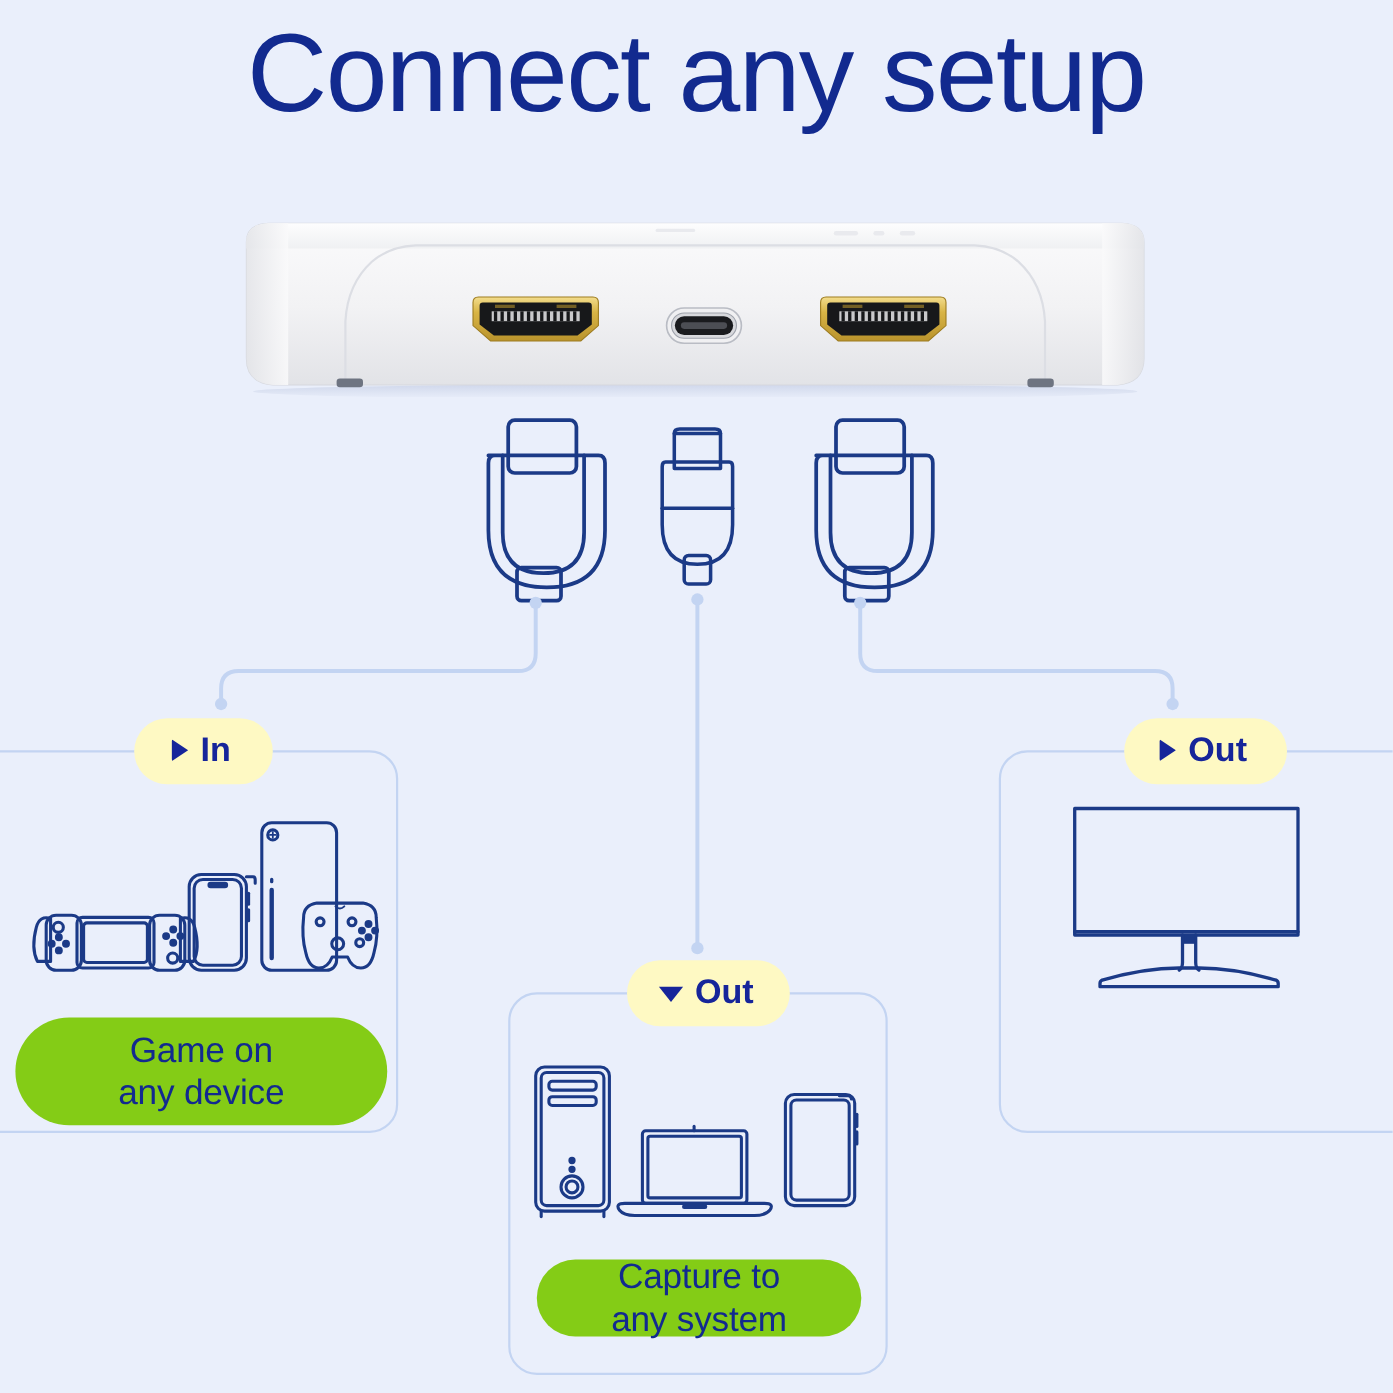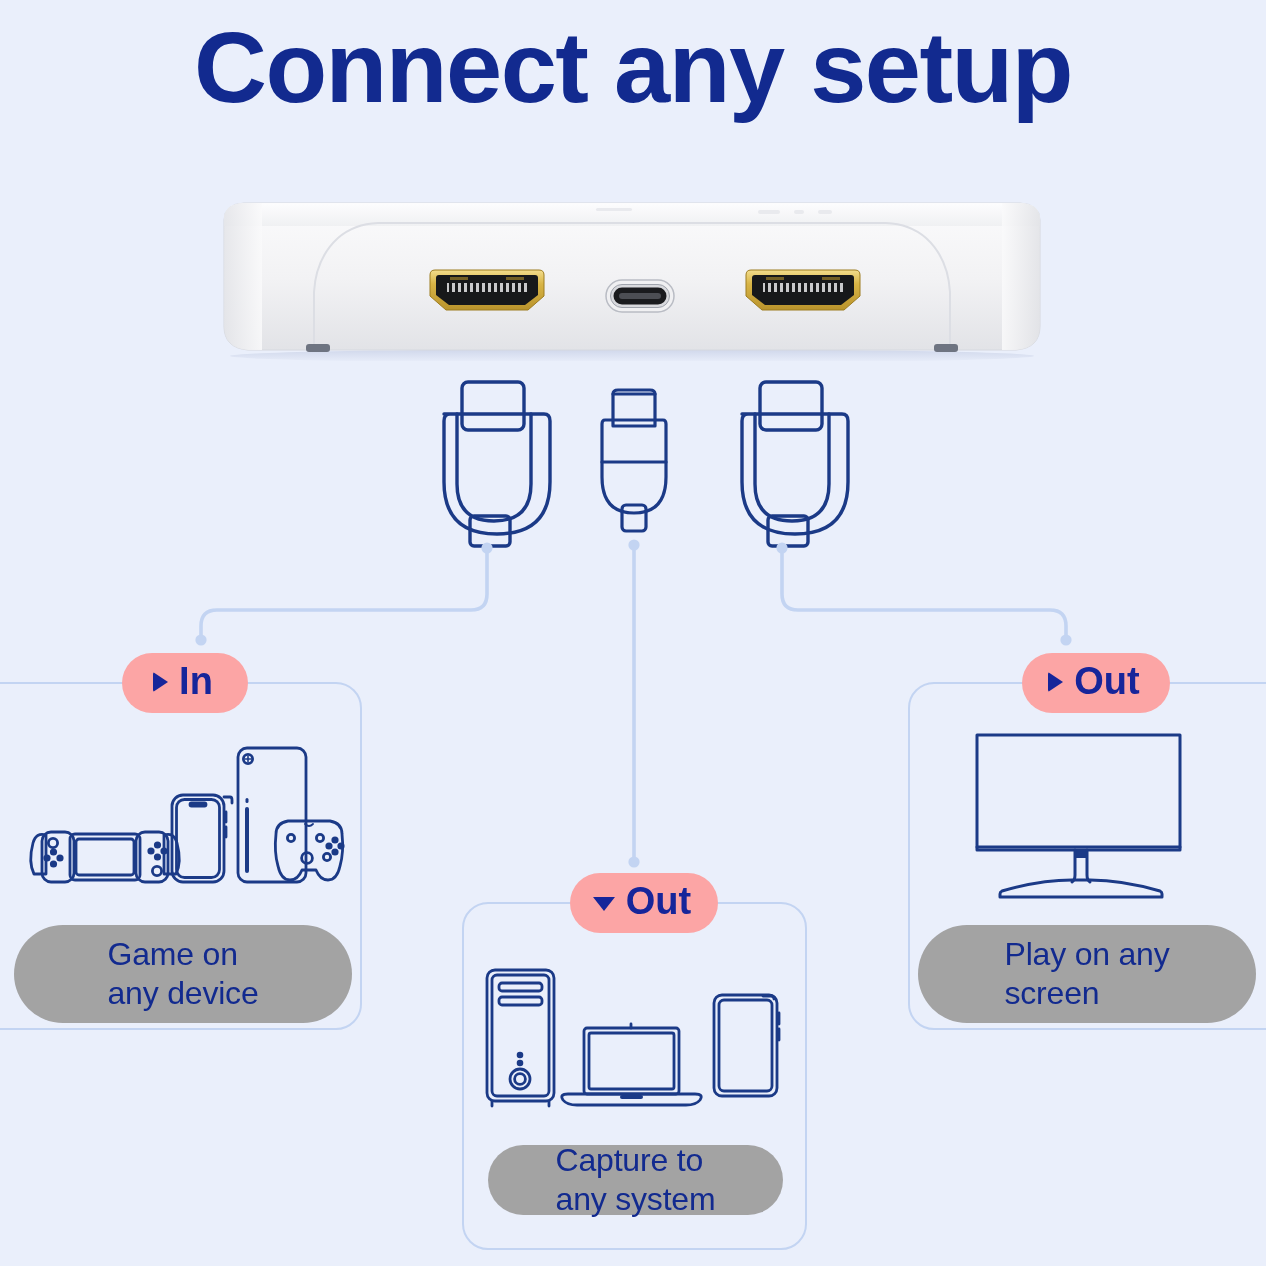--- a/index.html
+++ b/index.html
@@ -23,21 +23,21 @@
 
   
   #title {
     position: absolute;
     left: 0;
     top: 6px;
     width: 1266px;
     text-align: center;
     color: #122a8f;
     font-size: 101px;
-    font-weight: 700;
+    font-weight: 400;
     letter-spacing: -1.5px;
     line-height: 1.22;
     white-space: nowrap;
   }
 
   
   #device-wrap {
     position: absolute;
     left: 218px;
     top: 196px;
@@ -64,24 +64,24 @@
     box-sizing: border-box;
     background: transparent;
   }
   #panel-left  { left: -38px;  top: 682px;  width: 400px; height: 348px; }
   #panel-mid   { left: 462px;  top: 902px;  width: 345px; height: 348px; }
   #panel-right { left: 908px;  top: 682px;  width: 400px; height: 348px; }
 
   
   .badge {
     position: absolute;
-    background: #fca5a5;
+    background: #fef9c3;
     border-radius: 999px;
     color: #16259a;
-    font-size: 38px;
+    font-size: 31px;
     font-weight: 700;
     display: flex;
     align-items: center;
     justify-content: center;
     gap: 11px;
     box-sizing: border-box;
     padding: 0 26px 3px 22px;
   }
   #badge-in    { left: 122px;  top: 653px; width: 126px; height: 60px; }
   #badge-out-r { left: 1022px; top: 653px; width: 148px; height: 60px; }
@@ -100,26 +100,27 @@
     border-top: 14px solid #16259a;
     border-left: 11px solid transparent;
     border-right: 11px solid transparent;
     flex: none;
     margin-top: 4px;
   }
 
   
   .caption {
     position: absolute;
-    background: #a3a3a3;
+    background: #84cc16;
     border-radius: 999px;
     color: #122a8f;
     font-size: 32px;
     font-weight: 400;
     line-height: 1.22;
+    text-align: center;
     display: flex;
     align-items: center;
     justify-content: center;
     box-sizing: border-box;
     white-space: pre-line;
     letter-spacing: -0.2px;
   }
   #caption-left  { left: 14px;  top: 925px;  width: 338px; height: 98px; }
   #caption-mid   { left: 488px; top: 1145px; width: 295px; height: 70px; }
   #caption-right { left: 918px; top: 925px;  width: 338px; height: 98px; }
@@ -385,16 +386,14 @@
 
   <div class="badge" id="badge-out-r">
     <span class="tri-right"></span>
     <span>Out</span>
   </div>
 
   <div class="caption" id="caption-left">Game on
 any device</div>
   <div class="caption" id="caption-mid">Capture to
 any system</div>
-  <div class="caption" id="caption-right">Play on any
-screen</div>
 
 </div>
 
 </body></html>

